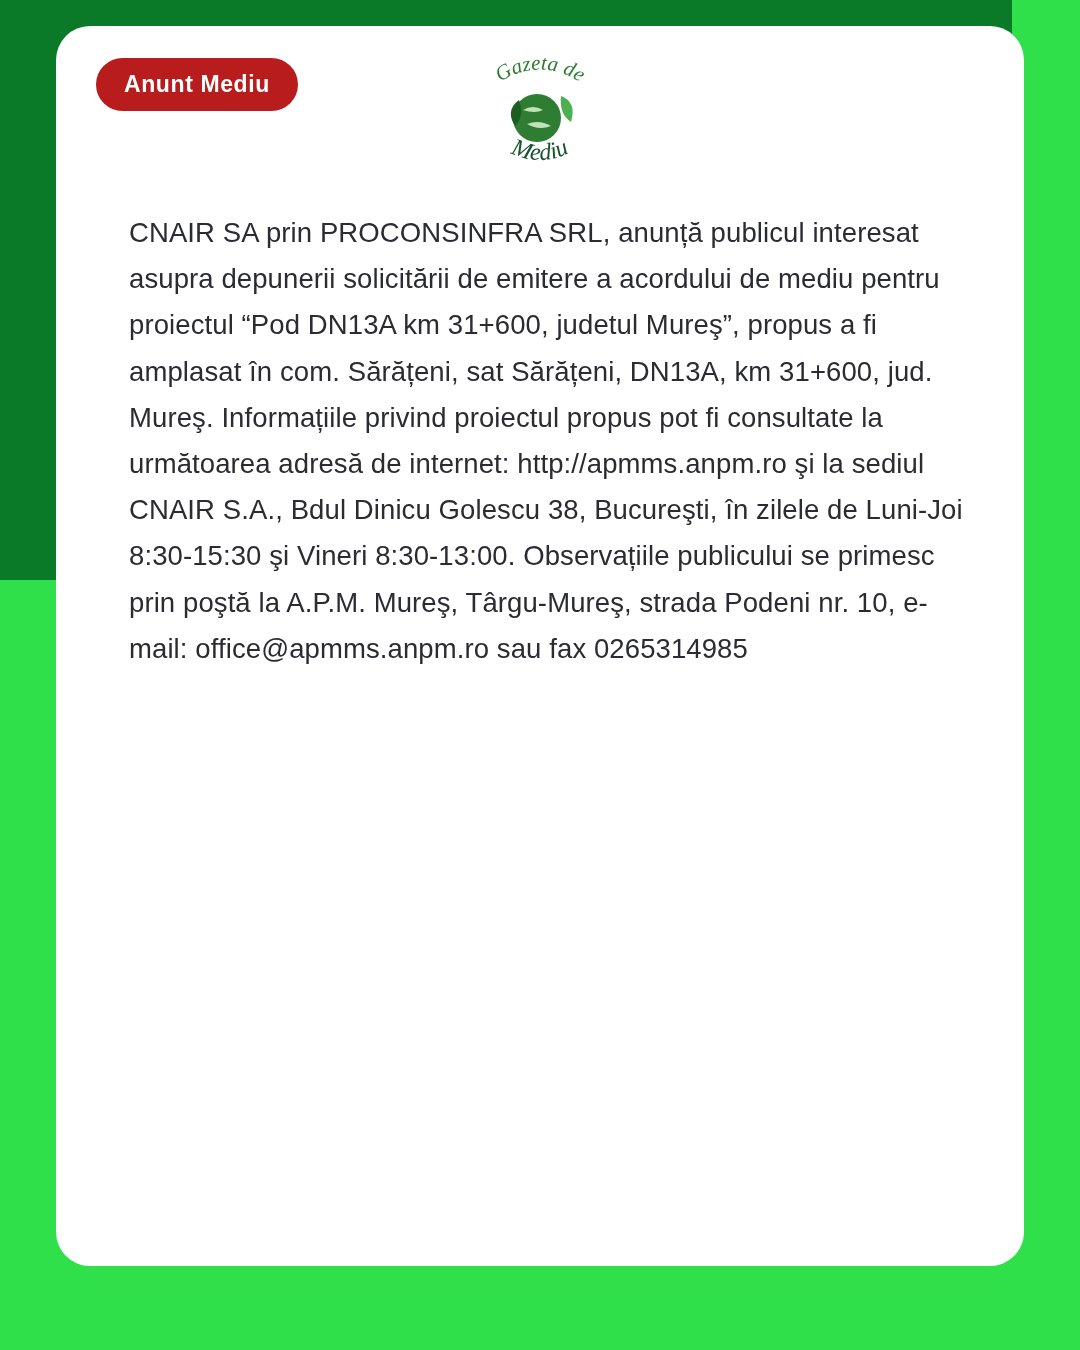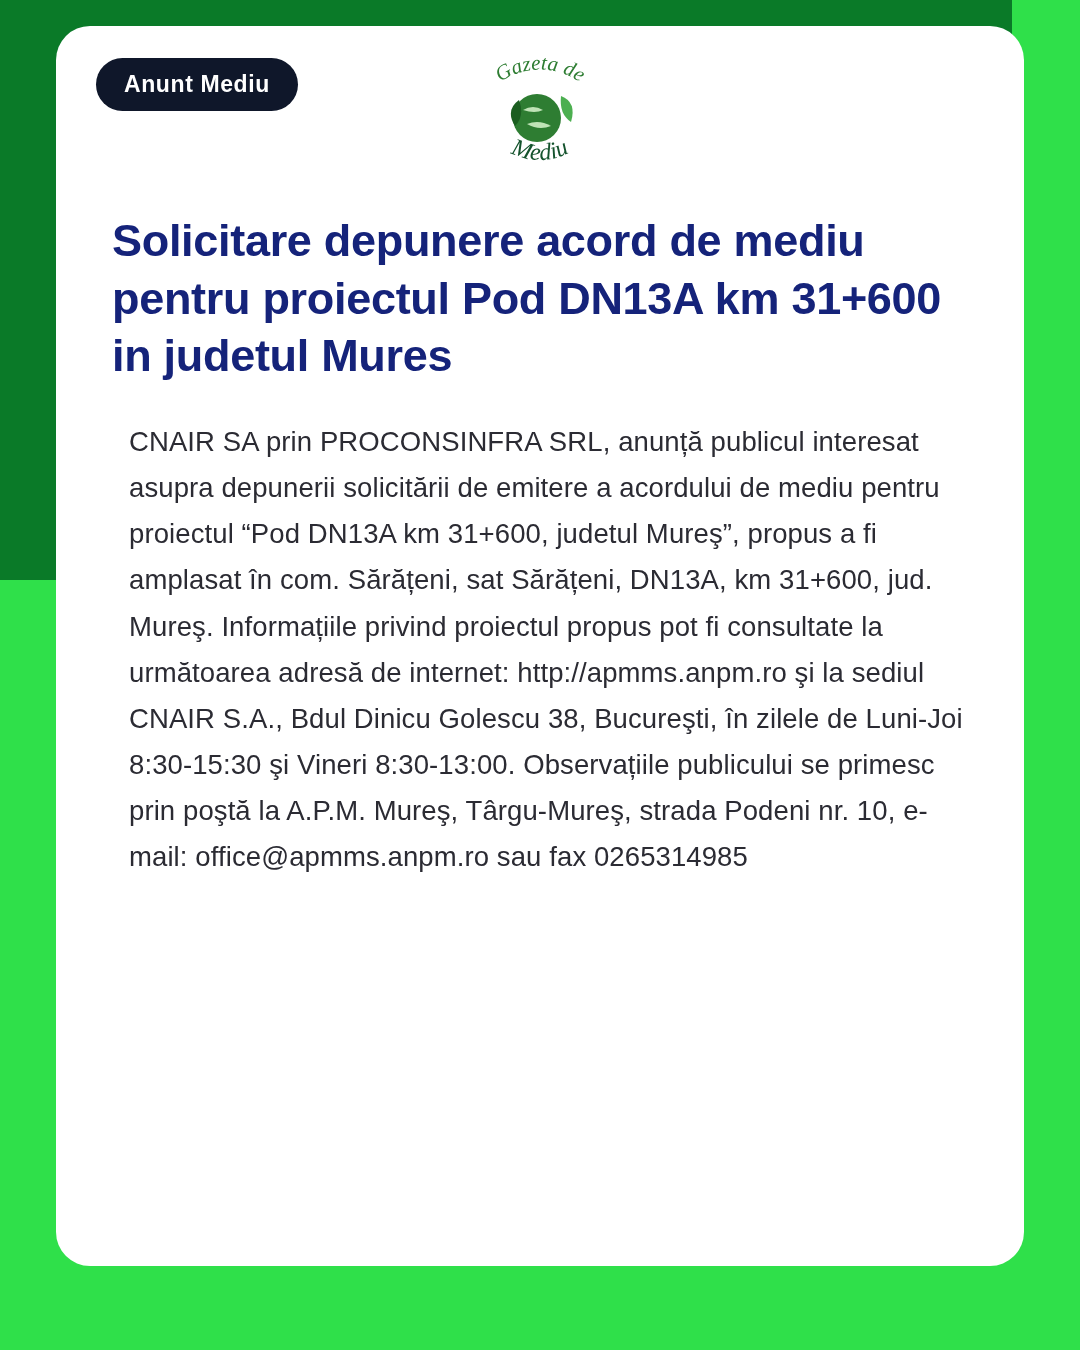--- a/index.html
+++ b/index.html
@@ -60,21 +60,21 @@
 
   .card-header {
     position: relative;
     height: 150px;
   }
 
   .badge {
     position: absolute;
     left: 40px;
     top: 32px;
-    background: #0f172a;
+    background: #b91c1c;
     color: #ffffff;
     border-radius: 28px;
     padding: 15px 28px;
     font-size: 23px;
     font-weight: bold;
     letter-spacing: 0.6px;
     line-height: 1;
   }
 
   .logo {
@@ -137,17 +137,16 @@
         <path d="M62 72 q12 -5 24 2 q-12 5 -24 -2 z" fill="#bfe3b6"></path>
         <path d="M96 44 q16 6 10 26 q-12 -8 -10 -26 z" fill="#4caf50"></path>
         <path d="M54 48 q-14 10 -4 26 q10 -10 4 -26 z" fill="#1b5e20"></path>
         <text font-family="Liberation Serif, serif" font-size="24" font-style="italic" fill="#14532d">
           <textPath href="#arcBottom" startOffset="50%" text-anchor="middle">Mediu</textPath>
         </text>
       </svg>
     </div>
   </div>
 
-  <h1 class="title">Solicitare depunere acord de mediu pentru proiectul Pod DN13A km 31+600 in judetul Mures</h1>
 
   <p class="body-text">CNAIR SA prin PROCONSINFRA SRL, anunță publicul interesat asupra depunerii solicitării de emitere a acordului de mediu pentru proiectul “Pod DN13A km 31+600, judetul Mureş”, propus a fi amplasat în com. Sărățeni, sat Sărățeni, DN13A, km 31+600, jud. Mureş. Informațiile privind proiectul propus pot fi consultate la următoarea adresă de internet: http://apmms.anpm.ro şi la sediul CNAIR S.A., Bdul Dinicu Golescu 38, Bucureşti, în zilele de Luni-Joi 8:30-15:30 şi Vineri 8:30-13:00. Observațiile publicului se primesc prin poştă la A.P.M. Mureş, Târgu-Mureş, strada Podeni nr. 10, e-mail: office@apmms.anpm.ro sau fax 0265314985</p>
 
 </div>
 
 </body></html>

